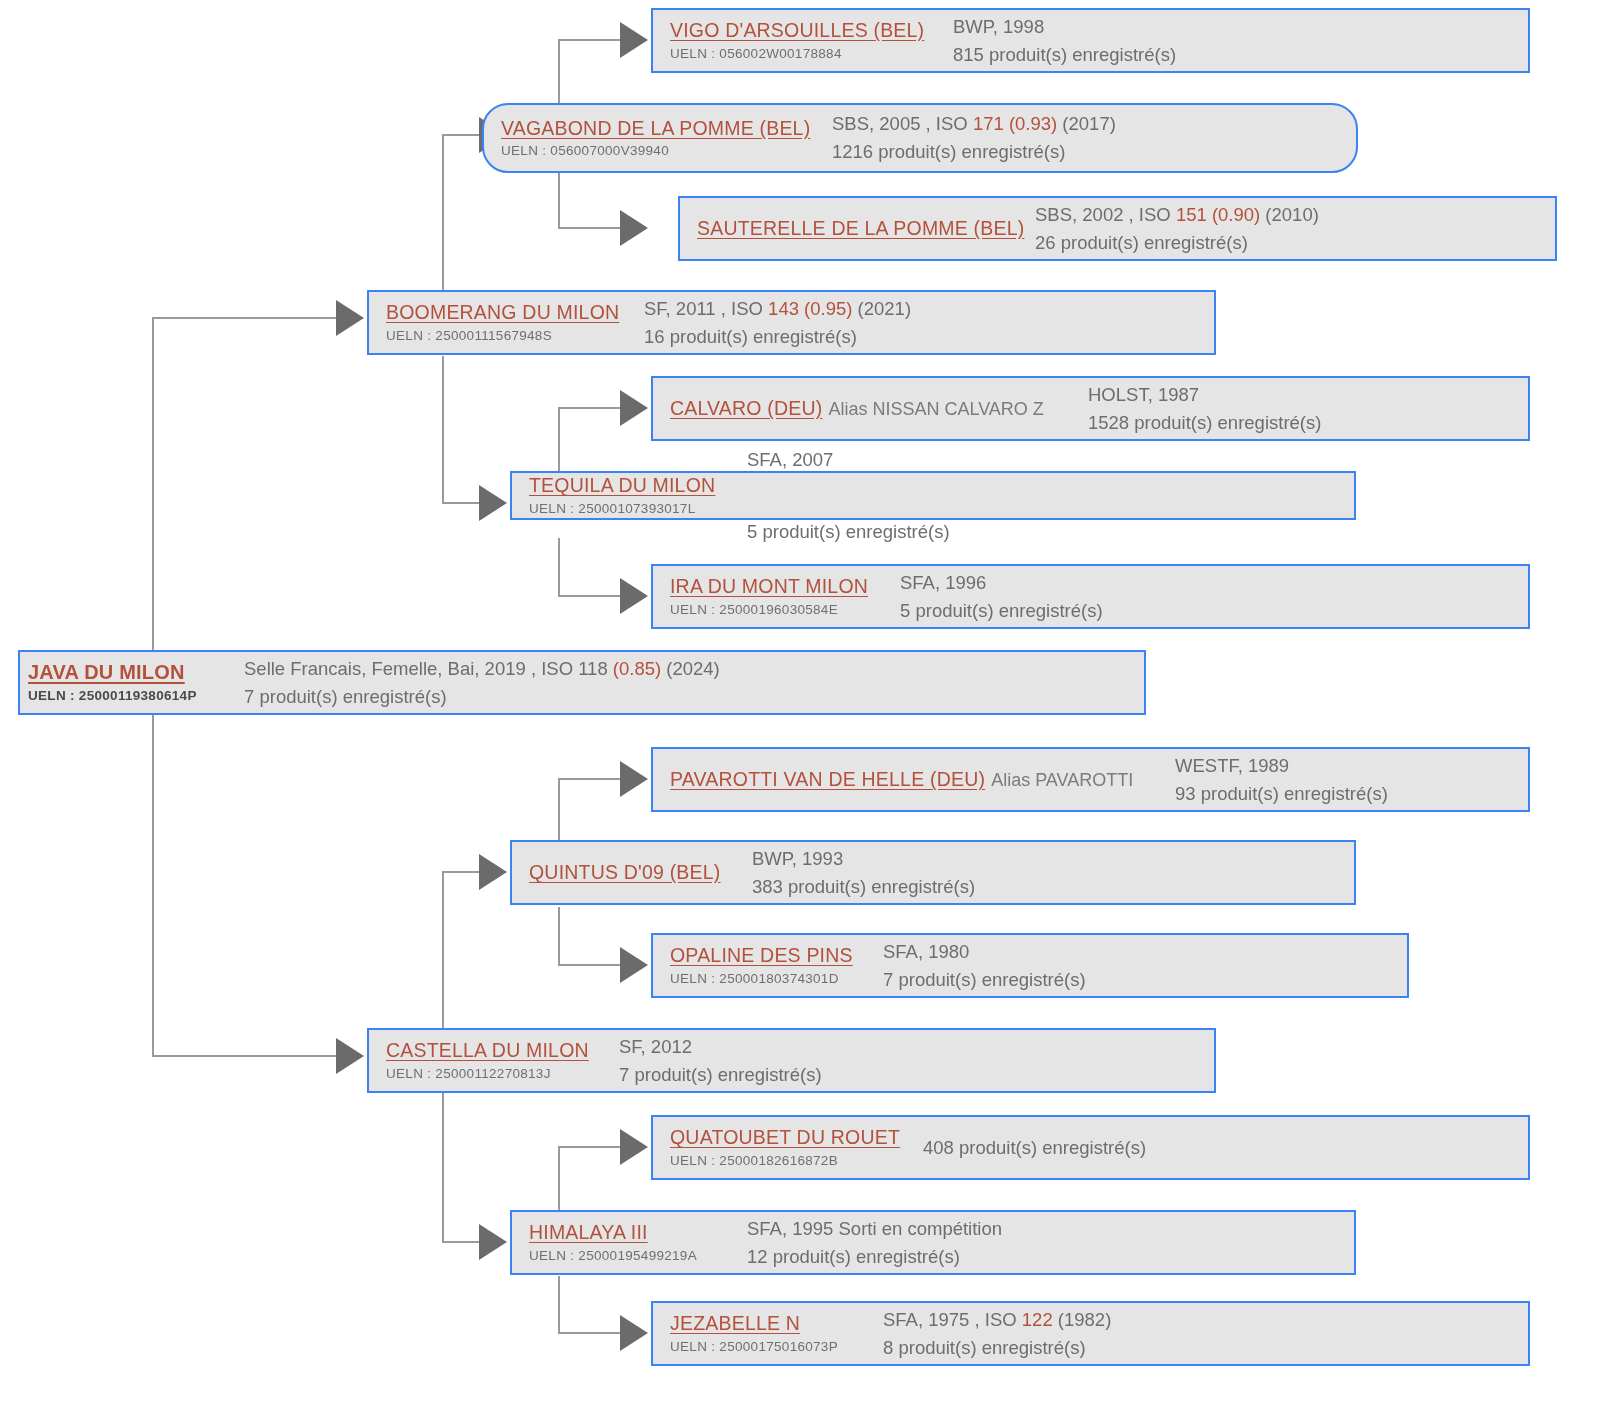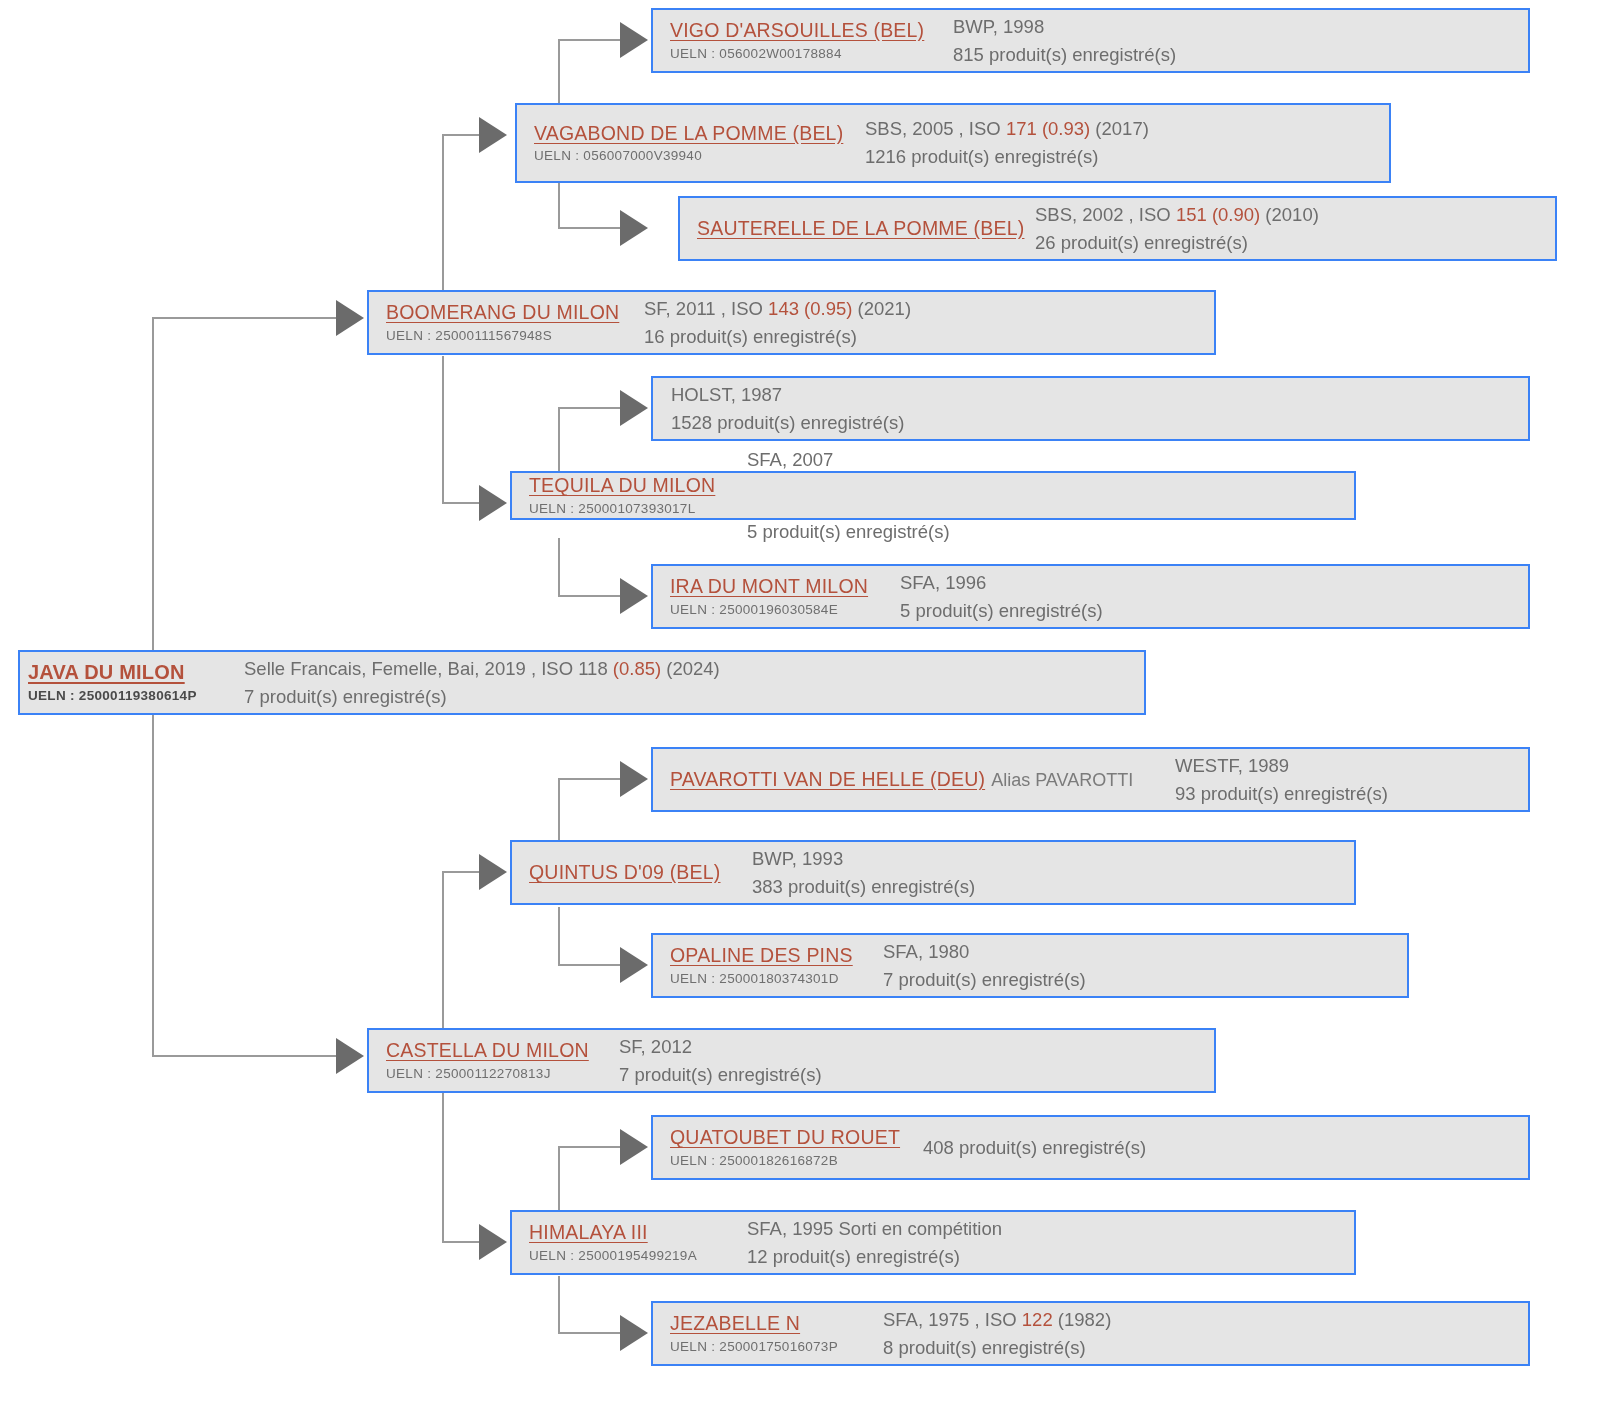--- a/index.html
+++ b/index.html
@@ -99,20 +99,27 @@
         <div class="line1">
           <span>SBS, 2002 , ISO </span><span class="iso-red">151 (0.90)</span><span> (2010)</span>
         </div>
         <div class="line2">26 produit(s) enregistré(s)</div>
       </div>
     </div>
   </div>
 
   <div class="node" style="left:651px;top:376px;width:879px;height:65px;">
     <div class="inner">
+      <div class="namecol pad" style="width:400px;">
+        <div class="nmrow">
+          <span class="hname">CALVARO (DEU)</span>
+          <span class="alias" style="margin-left:6px;">Alias NISSAN CALVARO Z</span>
+        </div>
+
+      </div>
       <div class="infocol" style="padding-left:18px;">
         <div class="line1">
           <span>HOLST, 1987</span><span class="iso-red"></span><span></span>
         </div>
         <div class="line2">1528 produit(s) enregistré(s)</div>
       </div>
     </div>
   </div>
 
   <div class="node" style="left:651px;top:564px;width:879px;height:65px;">
@@ -126,21 +133,21 @@
       </div>
       <div class="infocol" style="padding-left:18px;">
         <div class="line1">
           <span>SFA, 1996</span><span class="iso-red"></span><span></span>
         </div>
         <div class="line2">5 produit(s) enregistré(s)</div>
       </div>
     </div>
   </div>
 
-  <div class="node" style="left:515px;top:103px;width:876px;height:80px;">
+  <div class="node" style="left:482px;top:103px;width:876px;height:70px;border-radius:26px;">
     <div class="inner">
       <div class="namecol pad" style="width:313px;">
         <div class="nmrow">
           <span class="hname">VAGABOND DE LA POMME (BEL)</span>
 
         </div>
         <div class="ueln">UELN : 056007000V39940</div>
       </div>
       <div class="infocol" style="padding-left:18px;">
         <div class="line1">

